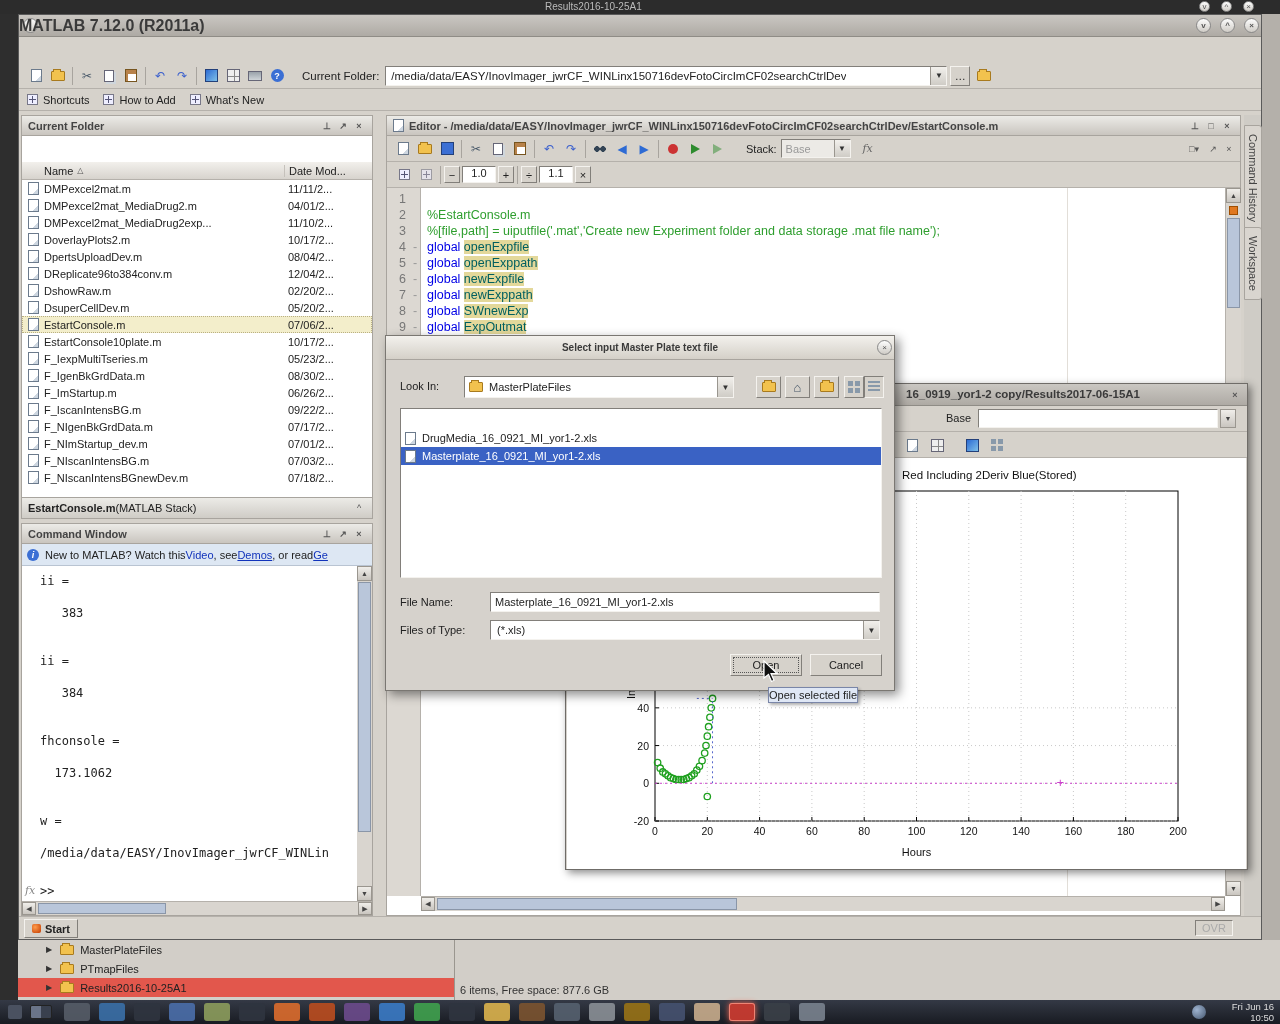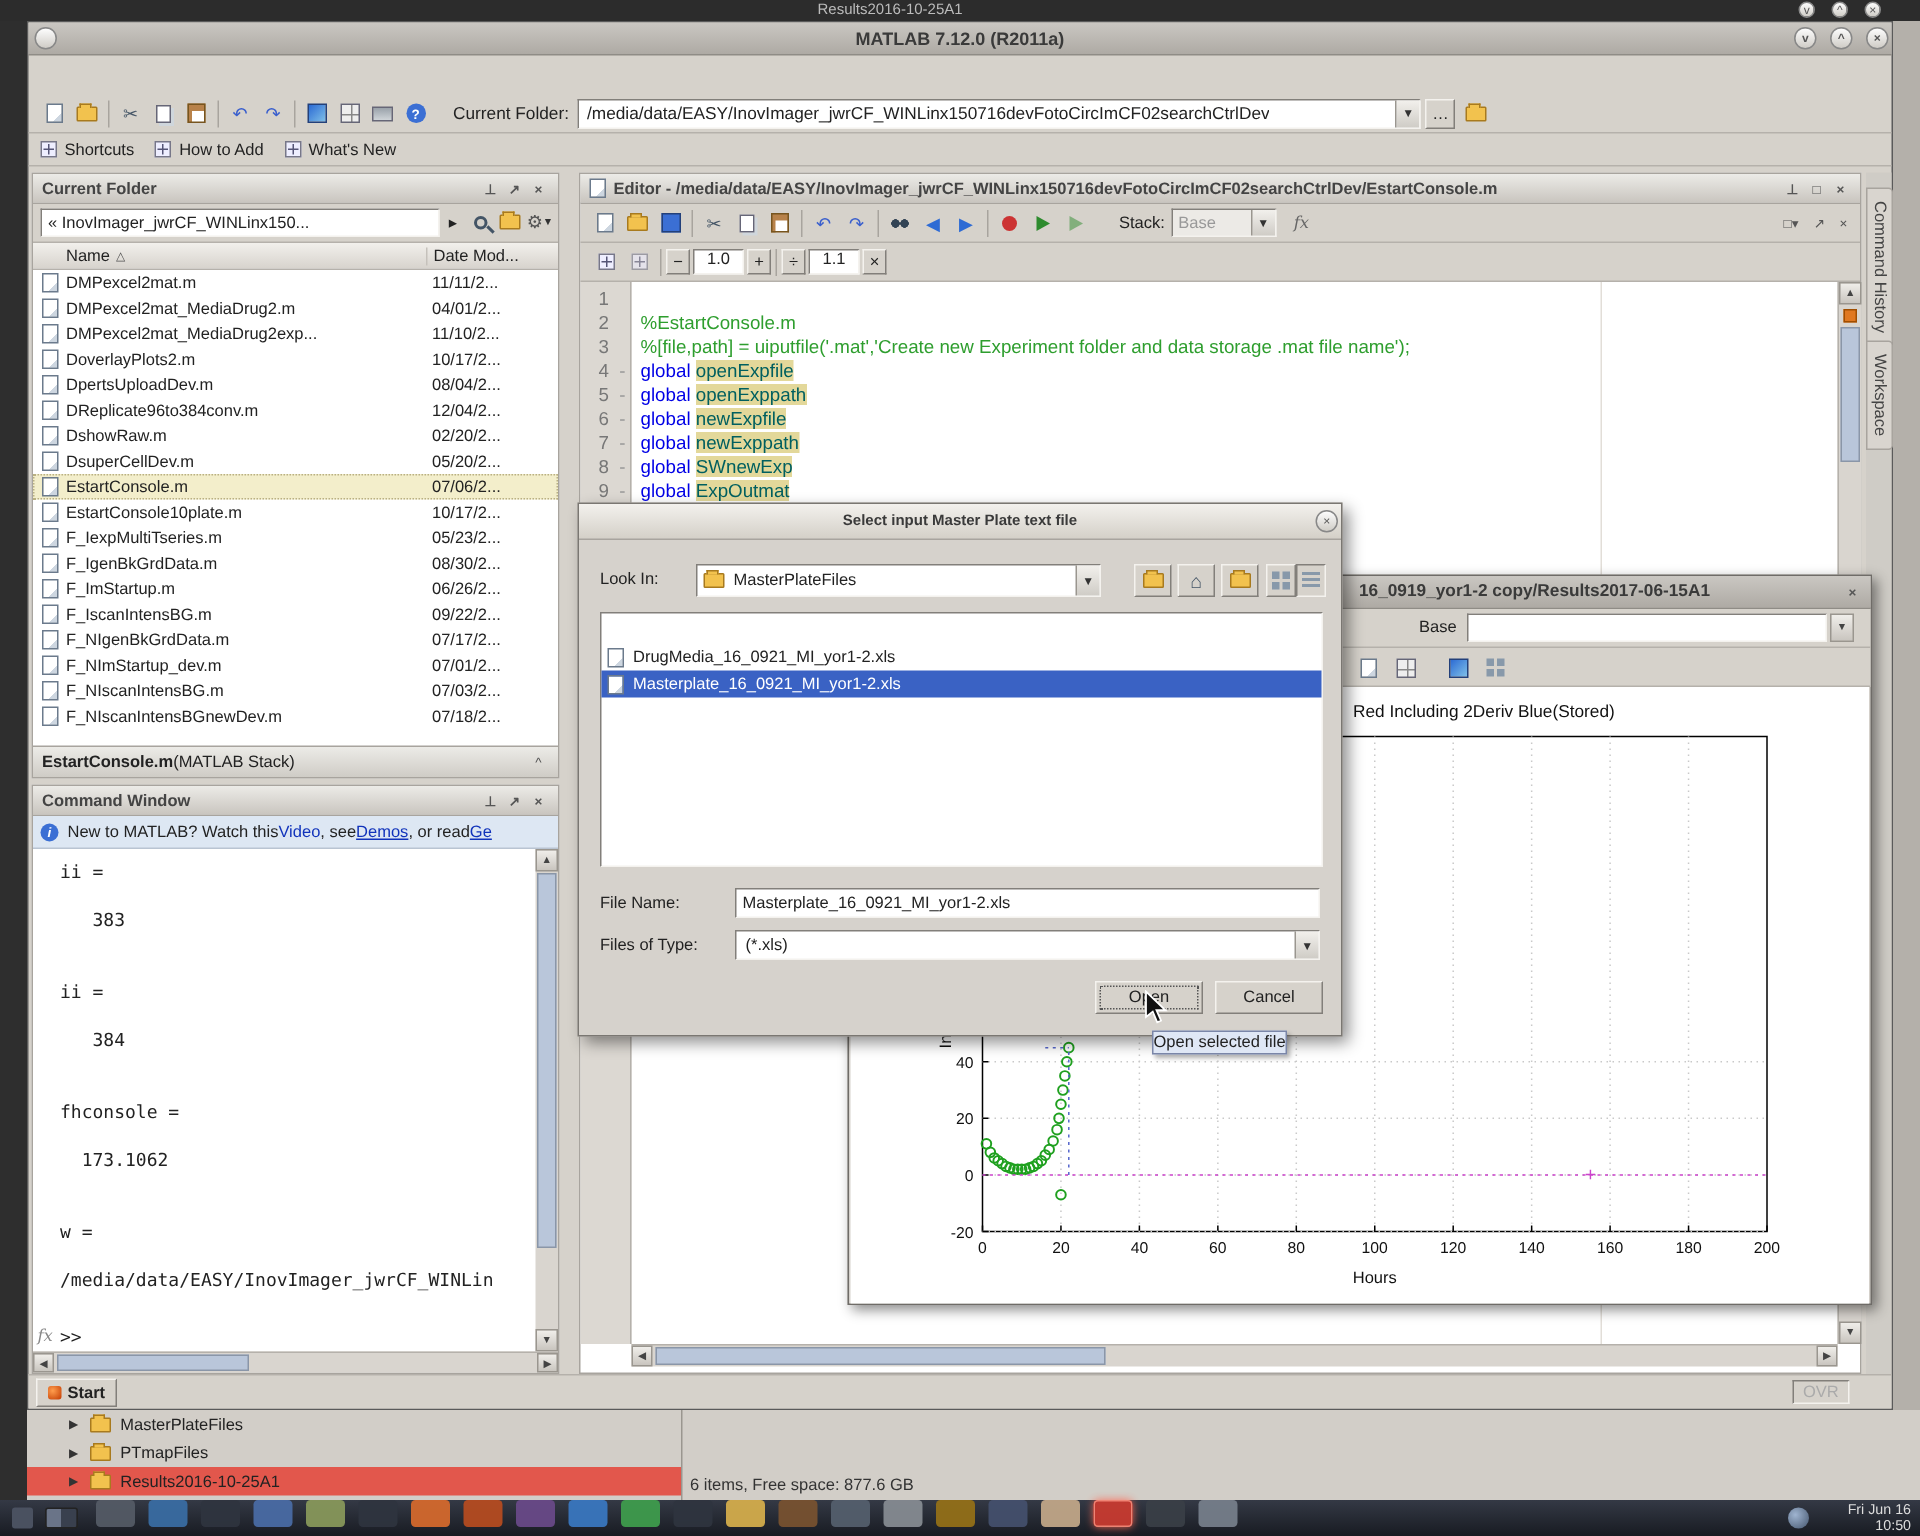--- a/index.html
+++ b/index.html
@@ -82,21 +82,21 @@
     <span class="abs rbtn" style="left:1216px;top:1px;width:11px;height:11px">^</span>
     <span class="abs rbtn" style="left:1238px;top:1px;width:11px;height:11px">×</span>
   </div>
   <div class="abs" style="left:0;top:14px;width:18px;height:986px;background:#2e2e2e"></div>
   <div class="abs" style="left:1262px;top:14px;width:18px;height:986px;background:#b4b0aa"></div>
 
   <div class="abs mwin" style="left:18px;top:14px;width:1244px;height:926px;z-index:10">
 
     <div class="abs titlebar" style="left:0;top:0;width:1242px;height:22px">
       <span class="rbtn" style="margin-left:4px"></span>
-      <span class="abs" style="left:0;right:0;text-align:center;font-size:12px">MATLAB  7.12.0 (R2011a)</span>
+      <span class="abs" style="left:0;right:0;text-align:left;font-size:16px">MATLAB  7.12.0 (R2011a)</span>
       <span class="rbtn abs" style="left:1172px;top:3px">v</span>
       <span class="rbtn abs" style="left:1196px;top:3px">^</span>
       <span class="rbtn abs" style="left:1220px;top:3px">×</span>
     </div>
 
 
     <div class="abs" style="left:0;top:48px;width:1242px;height:26px;display:flex;align-items:center;padding-left:6px;border-bottom:1px solid #b5b1ab">
       <span class="mi">
           <span class="ic-page"></span>
         </span>
@@ -154,36 +154,20 @@
       <span style="margin:0 14px 0 5px">What's New</span>
     </div>
 
     <div class="abs" style="left:2px;top:100px;width:352px;height:404px;background:#fff;border:1px solid #a8a49e">
       <div class="abs phdr" style="left:0;top:0;width:350px;height:20px">
         <span>Current Folder</span>
           <span class="sp"></span>
         <span class="hbtn">⊥</span>
         <span class="hbtn">↗</span>
         <span class="hbtn">×</span>
-      </div>
-      <div class="abs gray" style="left:0;top:20px;width:350px;height:26px;border-bottom:1px solid #b5b1ab">
-        <span class="abs combo bev-in" style="left:5px;top:3px;width:266px;height:19px;padding-left:4px">
-          <span style="white-space:nowrap;overflow:hidden">« InovImager_jwrCF_WINLinx150...</span>
-        </span>
-        <span class="abs btn" style="left:273px;top:3px;width:14px;height:19px">▸</span>
-        <span class="abs mi" style="left:288px;top:2px;width:20px;height:20px">
-            <span class="ic-search"></span>
-          </span>
-        <span class="abs mi" style="left:308px;top:2px;width:20px;height:20px">
-            <span class="ic-folder"></span>
-          </span>
-        <span class="abs mi" style="left:328px;top:2px;width:20px;height:20px">
-            <span style="font-size:12px;color:#555">⚙</span>
-            <span style="font-size:7px;color:#333">▼</span>
-          </span>
       </div>
       <div class="abs" style="left:0;top:46px;width:350px;height:18px;background:linear-gradient(#f2f0ec,#d7d3cd);border-bottom:1px solid #b5b1ab;display:flex;align-items:center">
         <span style="padding-left:22px">Name</span>
         <span style="font-size:8px;margin-left:4px;color:#555">△</span>
         <span style="margin-left:auto;width:88px;border-left:1px solid #c5c1bb;padding-left:4px">Date Mod...</span>
       </div>
       <div class="abs" style="left:0;top:64px;width:350px;height:317px;background:#fff;overflow:hidden">
           <div class="cf-row">
     <span class="ic-page"></span>
     <span class="nm">DMPexcel2mat.m</span>
@@ -682,21 +666,21 @@
   </div>
 
   <div class="abs" style="left:768px;top:687px;background:#dfe7f5;border:1px solid #7a86a8;padding:1px 0;z-index:40;box-shadow:2px 2px 3px rgba(0,0,0,.3)">
     <span>Open selected file</span>
   </div>
 
   <svg class="abs" width="24" height="24" viewBox="0 0 24 24" style="left:762px;top:660px;z-index:50">
     <polygon points="2,1 2,18 6.5,14.5 9.5,21.5 12,20.3 9,13.5 15,13.5" fill="#111" stroke="#fff" stroke-width="1.2"></polygon>
   </svg>
 
-  <div class="abs" style="left:0;top:1000px;width:1280px;height:24px;background:linear-gradient(#343945,#181b22);display:flex;z-index:60">
+  <div class="abs" style="left:0;top:1000px;width:1280px;height:24px;background:linear-gradient(#343945,#181b22);display:flex;align-items:center;z-index:60">
     <span class="abs" style="left:8px;top:5px;width:14px;height:14px;background:#4a5160;border-radius:2px"></span>
     <span class="abs" style="left:30px;top:5px;width:22px;height:14px;background:linear-gradient(90deg,#6a7488 50%,#39404e 50%);border:1px solid #222;border-radius:2px"></span>
     <div style="display:flex;gap:9px;margin-left:64px">
         <span class="tb-ic" style="background: rgb(85, 91, 102);"></span>
         <span class="tb-ic" style="background: rgb(58, 110, 165);"></span>
         <span class="tb-ic" style="background: rgb(47, 52, 63);"></span>
         <span class="tb-ic" style="background: rgb(74, 109, 167);"></span>
         <span class="tb-ic" style="background: rgb(138, 154, 91);"></span>
         <span class="tb-ic" style="background: rgb(47, 52, 63);"></span>
         <span class="tb-ic" style="background: rgb(216, 106, 44);"></span>

